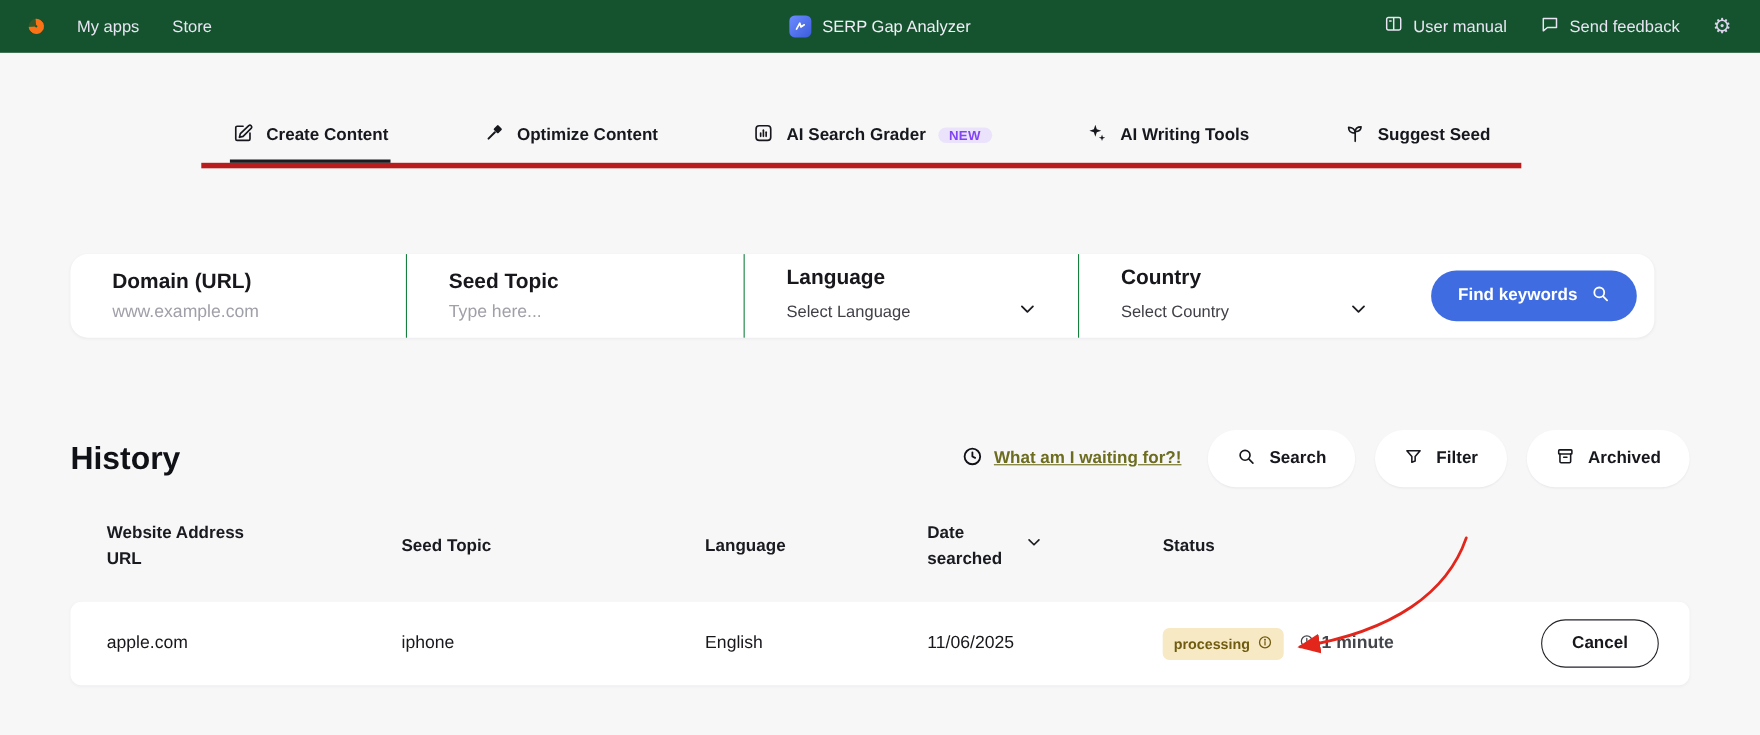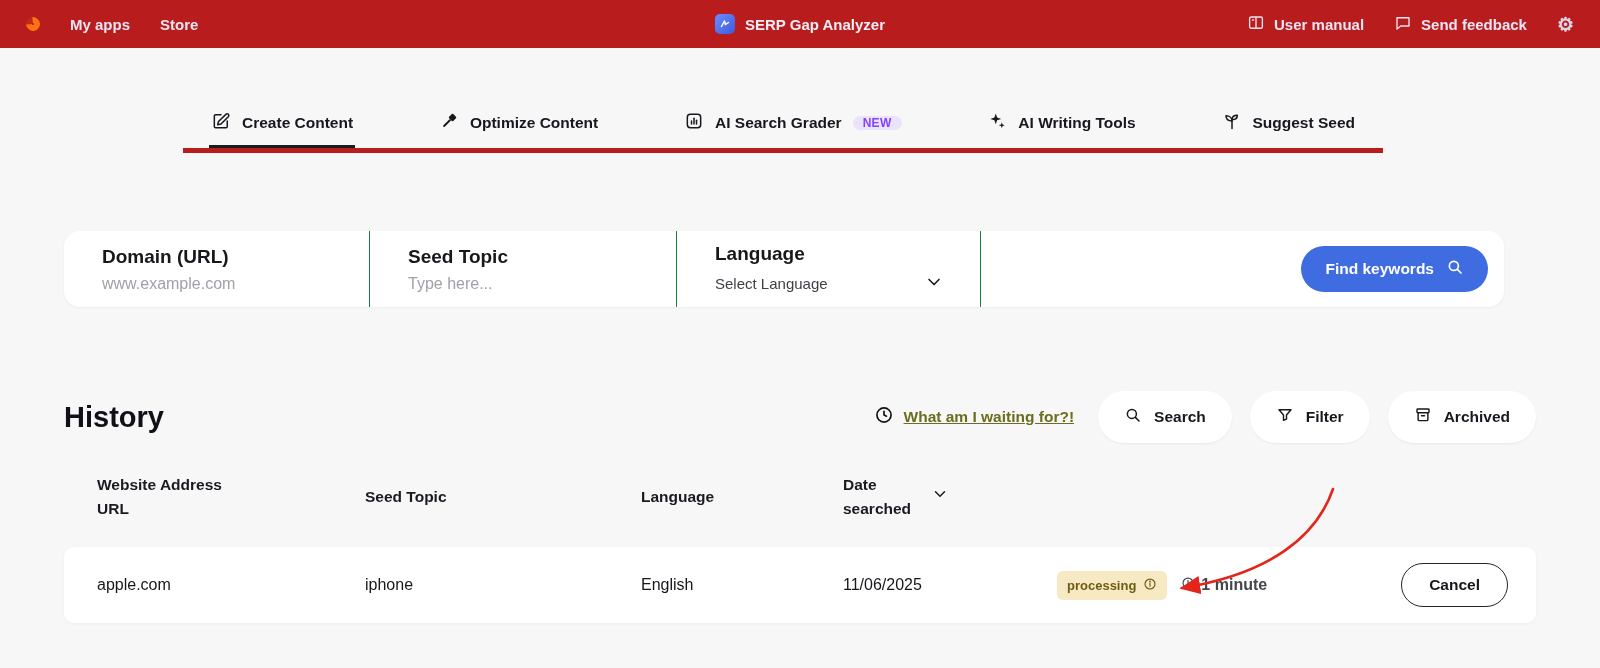--- a/index.html
+++ b/index.html
@@ -5,22 +5,22 @@
   * { box-sizing: border-box; }
   html,body { margin:0; padding:0; }
   body {
     width:1600px; height:668px; position:relative; overflow:hidden;
     background:#f7f7f8;
     font-family:"Liberation Sans", sans-serif;
     color:#17181d;
   }
   
   .navbar{
-    height:48px; background:#b91c1c; display:flex; align-items:center;
-    padding:1px 26px; color:#e9e5f4; position:relative;font-weight:bold;
+    height:48px; background:#14532d; display:flex; align-items:center;
+    padding:1px 26px; color:#e9e5f4; position:relative;
   }
   .nav-left{ display:flex; align-items:center; gap:30px; }
   .brand-logo{
     width:14px; height:14px; border-radius:50%;
     border:6px solid #f97316; border-left-color:rgba(249,115,22,.15);
     transform:rotate(40deg); display:inline-block; cursor:pointer;
   }
   .nav-link{ font-size:15px; color:#e9e5f4; cursor:pointer; text-decoration:none; }
   .nav-center{
     position:absolute; left:50%; transform:translateX(-50%);
@@ -223,20 +223,31 @@
     <div class="flabel">Language</div>
     <div class="fvalrow">
       <span class="fval">Select Language</span>
       <span>
         <svg width="20" height="20" viewBox="0 0 24 24" fill="none" stroke="#1c1c22" stroke-width="2" stroke-linecap="round" stroke-linejoin="round">
             <polyline points="6 9 12 15 18 9"></polyline>
           </svg>
       </span>
     </div>
   </div>
+  <div class="field f4">
+    <div class="flabel">Country</div>
+    <div class="fvalrow">
+      <span class="fval">Select Country</span>
+      <span>
+        <svg width="20" height="20" viewBox="0 0 24 24" fill="none" stroke="#1c1c22" stroke-width="2" stroke-linecap="round" stroke-linejoin="round">
+            <polyline points="6 9 12 15 18 9"></polyline>
+          </svg>
+      </span>
+    </div>
+  </div>
   <button class="find-btn">
     <span>Find keywords</span>
     <span>
       <svg width="18" height="18" viewBox="0 0 24 24" fill="none" stroke="#fff" stroke-width="2.2" stroke-linecap="round">
           <circle cx="10.5" cy="10.5" r="6"></circle>
           <line x1="15.2" y1="15.2" x2="20" y2="20"></line>
         </svg>
     </span>
   </button>
 </div>
@@ -289,20 +300,21 @@
     <div class="th">Seed Topic</div>
     <div class="th">Language</div>
     <div class="th date">
       <span>Date searched</span>
       <span>
         <svg width="18" height="18" viewBox="0 0 24 24" fill="none" stroke="#1c1c22" stroke-width="2" stroke-linecap="round" stroke-linejoin="round">
             <polyline points="6 9 12 15 18 9"></polyline>
           </svg>
       </span>
     </div>
+    <div class="th">Status</div>
     <div class="th"></div>
   </div>
 
   <div class="tgrid trow">
     <div class="td">apple.com</div>
     <div class="td">iphone</div>
     <div class="td">English</div>
     <div class="td">11/06/2025</div>
     <div class="td status-cell">
       <span class="status-badge">

